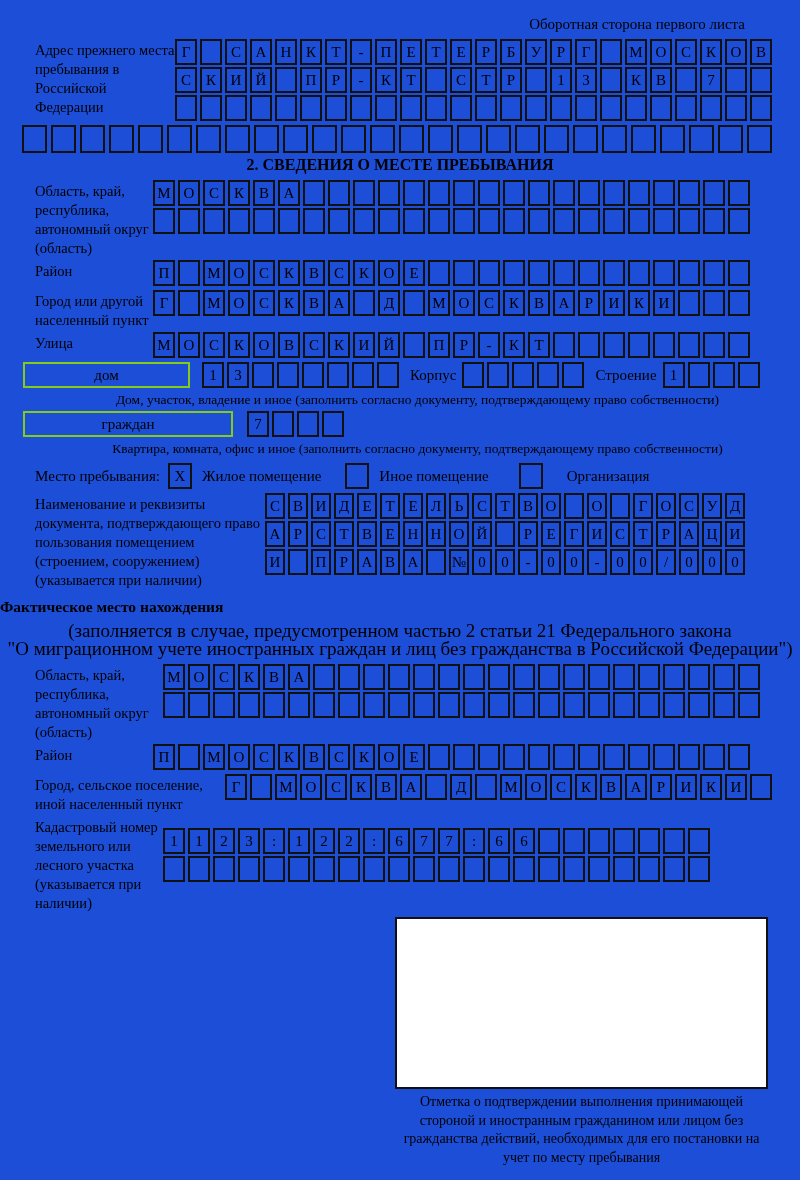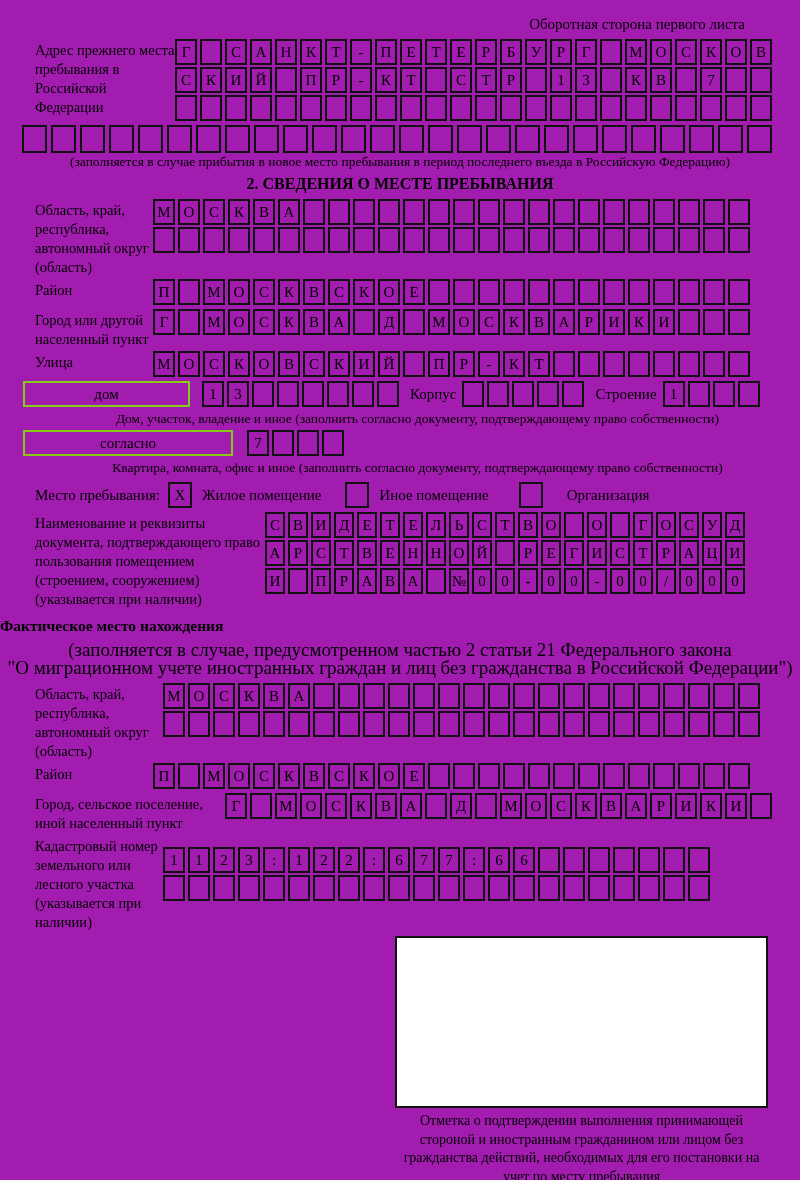--- a/index.html
+++ b/index.html
@@ -1,18 +1,18 @@
 <!DOCTYPE html>
 <html><head>
 <meta charset="utf-8">
 <style>
   html,body { margin:0; padding:0; background:#fff; }
   .page {
     position:relative; width:800px; height:1180px; box-sizing:border-box;
-    background:#a21caf; color:#000; font-family:"Liberation Serif", serif;
+    background:#1d4ed8; color:#000; font-family:"Liberation Serif", serif;
     overflow:hidden;
   }
   .backside-note { text-align:right; padding:16px 55px 0 0; font-size:15px; }
 
   
   .cellrow { white-space:nowrap; height:26px; margin-bottom:2px; }
   .cell {
     display:inline-block; box-sizing:border-box; width:22px; height:26px;
     border:2px solid #111; margin-right:3px; text-align:center;
     font-size:15px; line-height:22px; vertical-align:top;
@@ -76,21 +76,20 @@
 
   <div class="frow mt6">
     <div class="lbl w140">Адрес прежнего места пребывания в Российской Федерации</div>
     <div class="rows">
       <div class="cellrow"><span class="cell">Г</span><span class="cell"></span><span class="cell">С</span><span class="cell">А</span><span class="cell">Н</span><span class="cell">К</span><span class="cell">Т</span><span class="cell">-</span><span class="cell">П</span><span class="cell">Е</span><span class="cell">Т</span><span class="cell">Е</span><span class="cell">Р</span><span class="cell">Б</span><span class="cell">У</span><span class="cell">Р</span><span class="cell">Г</span><span class="cell"></span><span class="cell">М</span><span class="cell">О</span><span class="cell">С</span><span class="cell">К</span><span class="cell">О</span><span class="cell">В</span></div>
       <div class="cellrow"><span class="cell">С</span><span class="cell">К</span><span class="cell">И</span><span class="cell">Й</span><span class="cell"></span><span class="cell">П</span><span class="cell">Р</span><span class="cell">-</span><span class="cell">К</span><span class="cell">Т</span><span class="cell"></span><span class="cell">С</span><span class="cell">Т</span><span class="cell">Р</span><span class="cell"></span><span class="cell">1</span><span class="cell">3</span><span class="cell"></span><span class="cell">К</span><span class="cell">В</span><span class="cell"></span><span class="cell">7</span><span class="cell"></span><span class="cell"></span></div>
       <div class="cellrow"><span class="cell"></span><span class="cell"></span><span class="cell"></span><span class="cell"></span><span class="cell"></span><span class="cell"></span><span class="cell"></span><span class="cell"></span><span class="cell"></span><span class="cell"></span><span class="cell"></span><span class="cell"></span><span class="cell"></span><span class="cell"></span><span class="cell"></span><span class="cell"></span><span class="cell"></span><span class="cell"></span><span class="cell"></span><span class="cell"></span><span class="cell"></span><span class="cell"></span><span class="cell"></span><span class="cell"></span></div>
     </div>
   </div>
   <div class="cellrow fullrow"><span class="cell"></span><span class="cell"></span><span class="cell"></span><span class="cell"></span><span class="cell"></span><span class="cell"></span><span class="cell"></span><span class="cell"></span><span class="cell"></span><span class="cell"></span><span class="cell"></span><span class="cell"></span><span class="cell"></span><span class="cell"></span><span class="cell"></span><span class="cell"></span><span class="cell"></span><span class="cell"></span><span class="cell"></span><span class="cell"></span><span class="cell"></span><span class="cell"></span><span class="cell"></span><span class="cell"></span><span class="cell"></span><span class="cell"></span></div>
-  <div class="note-center">(заполняется в случае прибытия в новое место пребывания в период последнего въезда в Российскую Федерацию)</div>
 
   <div class="sect-title">2. СВЕДЕНИЯ О МЕСТЕ ПРЕБЫВАНИЯ</div>
 
   <div class="frow">
     <div class="lbl w118">Область, край, республика, автономный округ (область)</div>
     <div class="rows">
       <div class="cellrow"><span class="cell">М</span><span class="cell">О</span><span class="cell">С</span><span class="cell">К</span><span class="cell">В</span><span class="cell">А</span><span class="cell"></span><span class="cell"></span><span class="cell"></span><span class="cell"></span><span class="cell"></span><span class="cell"></span><span class="cell"></span><span class="cell"></span><span class="cell"></span><span class="cell"></span><span class="cell"></span><span class="cell"></span><span class="cell"></span><span class="cell"></span><span class="cell"></span><span class="cell"></span><span class="cell"></span><span class="cell"></span></div>
       <div class="cellrow"><span class="cell"></span><span class="cell"></span><span class="cell"></span><span class="cell"></span><span class="cell"></span><span class="cell"></span><span class="cell"></span><span class="cell"></span><span class="cell"></span><span class="cell"></span><span class="cell"></span><span class="cell"></span><span class="cell"></span><span class="cell"></span><span class="cell"></span><span class="cell"></span><span class="cell"></span><span class="cell"></span><span class="cell"></span><span class="cell"></span><span class="cell"></span><span class="cell"></span><span class="cell"></span><span class="cell"></span></div>
     </div>
   </div>
@@ -120,21 +119,21 @@
     <span class="widebox wb-dom">дом</span>
     <span class="cellrow"><span class="cell">1</span><span class="cell">3</span><span class="cell"></span><span class="cell"></span><span class="cell"></span><span class="cell"></span><span class="cell"></span><span class="cell"></span></span>
     <span class="inline-lbl">Корпус</span>
     <span class="cellrow"><span class="cell"></span><span class="cell"></span><span class="cell"></span><span class="cell"></span><span class="cell"></span></span>
     <span class="inline-lbl">Строение</span>
     <span class="cellrow"><span class="cell">1</span><span class="cell"></span><span class="cell"></span><span class="cell"></span></span>
   </div>
   <div class="note-left">Дом, участок, владение и иное (заполнить согласно документу, подтверждающему право собственности)</div>
 
   <div class="houserow">
-    <span class="widebox wb-kv">согласно</span>
+    <span class="widebox wb-kv">граждан</span>
     <span class="cellrow"><span class="cell">7</span><span class="cell"></span><span class="cell"></span><span class="cell"></span></span>
   </div>
   <div class="note-left">Квартира, комната, офис и иное (заполнить согласно документу, подтверждающему право собственности)</div>
 
   <div class="stayrow">
     <span class="stay-lbl">Место пребывания:</span>
     <span class="checkbox">X</span>
     <span class="opt-lbl">Жилое помещение</span>
     <span class="checkbox gap24"></span>
     <span class="opt-lbl">Иное помещение</span>

